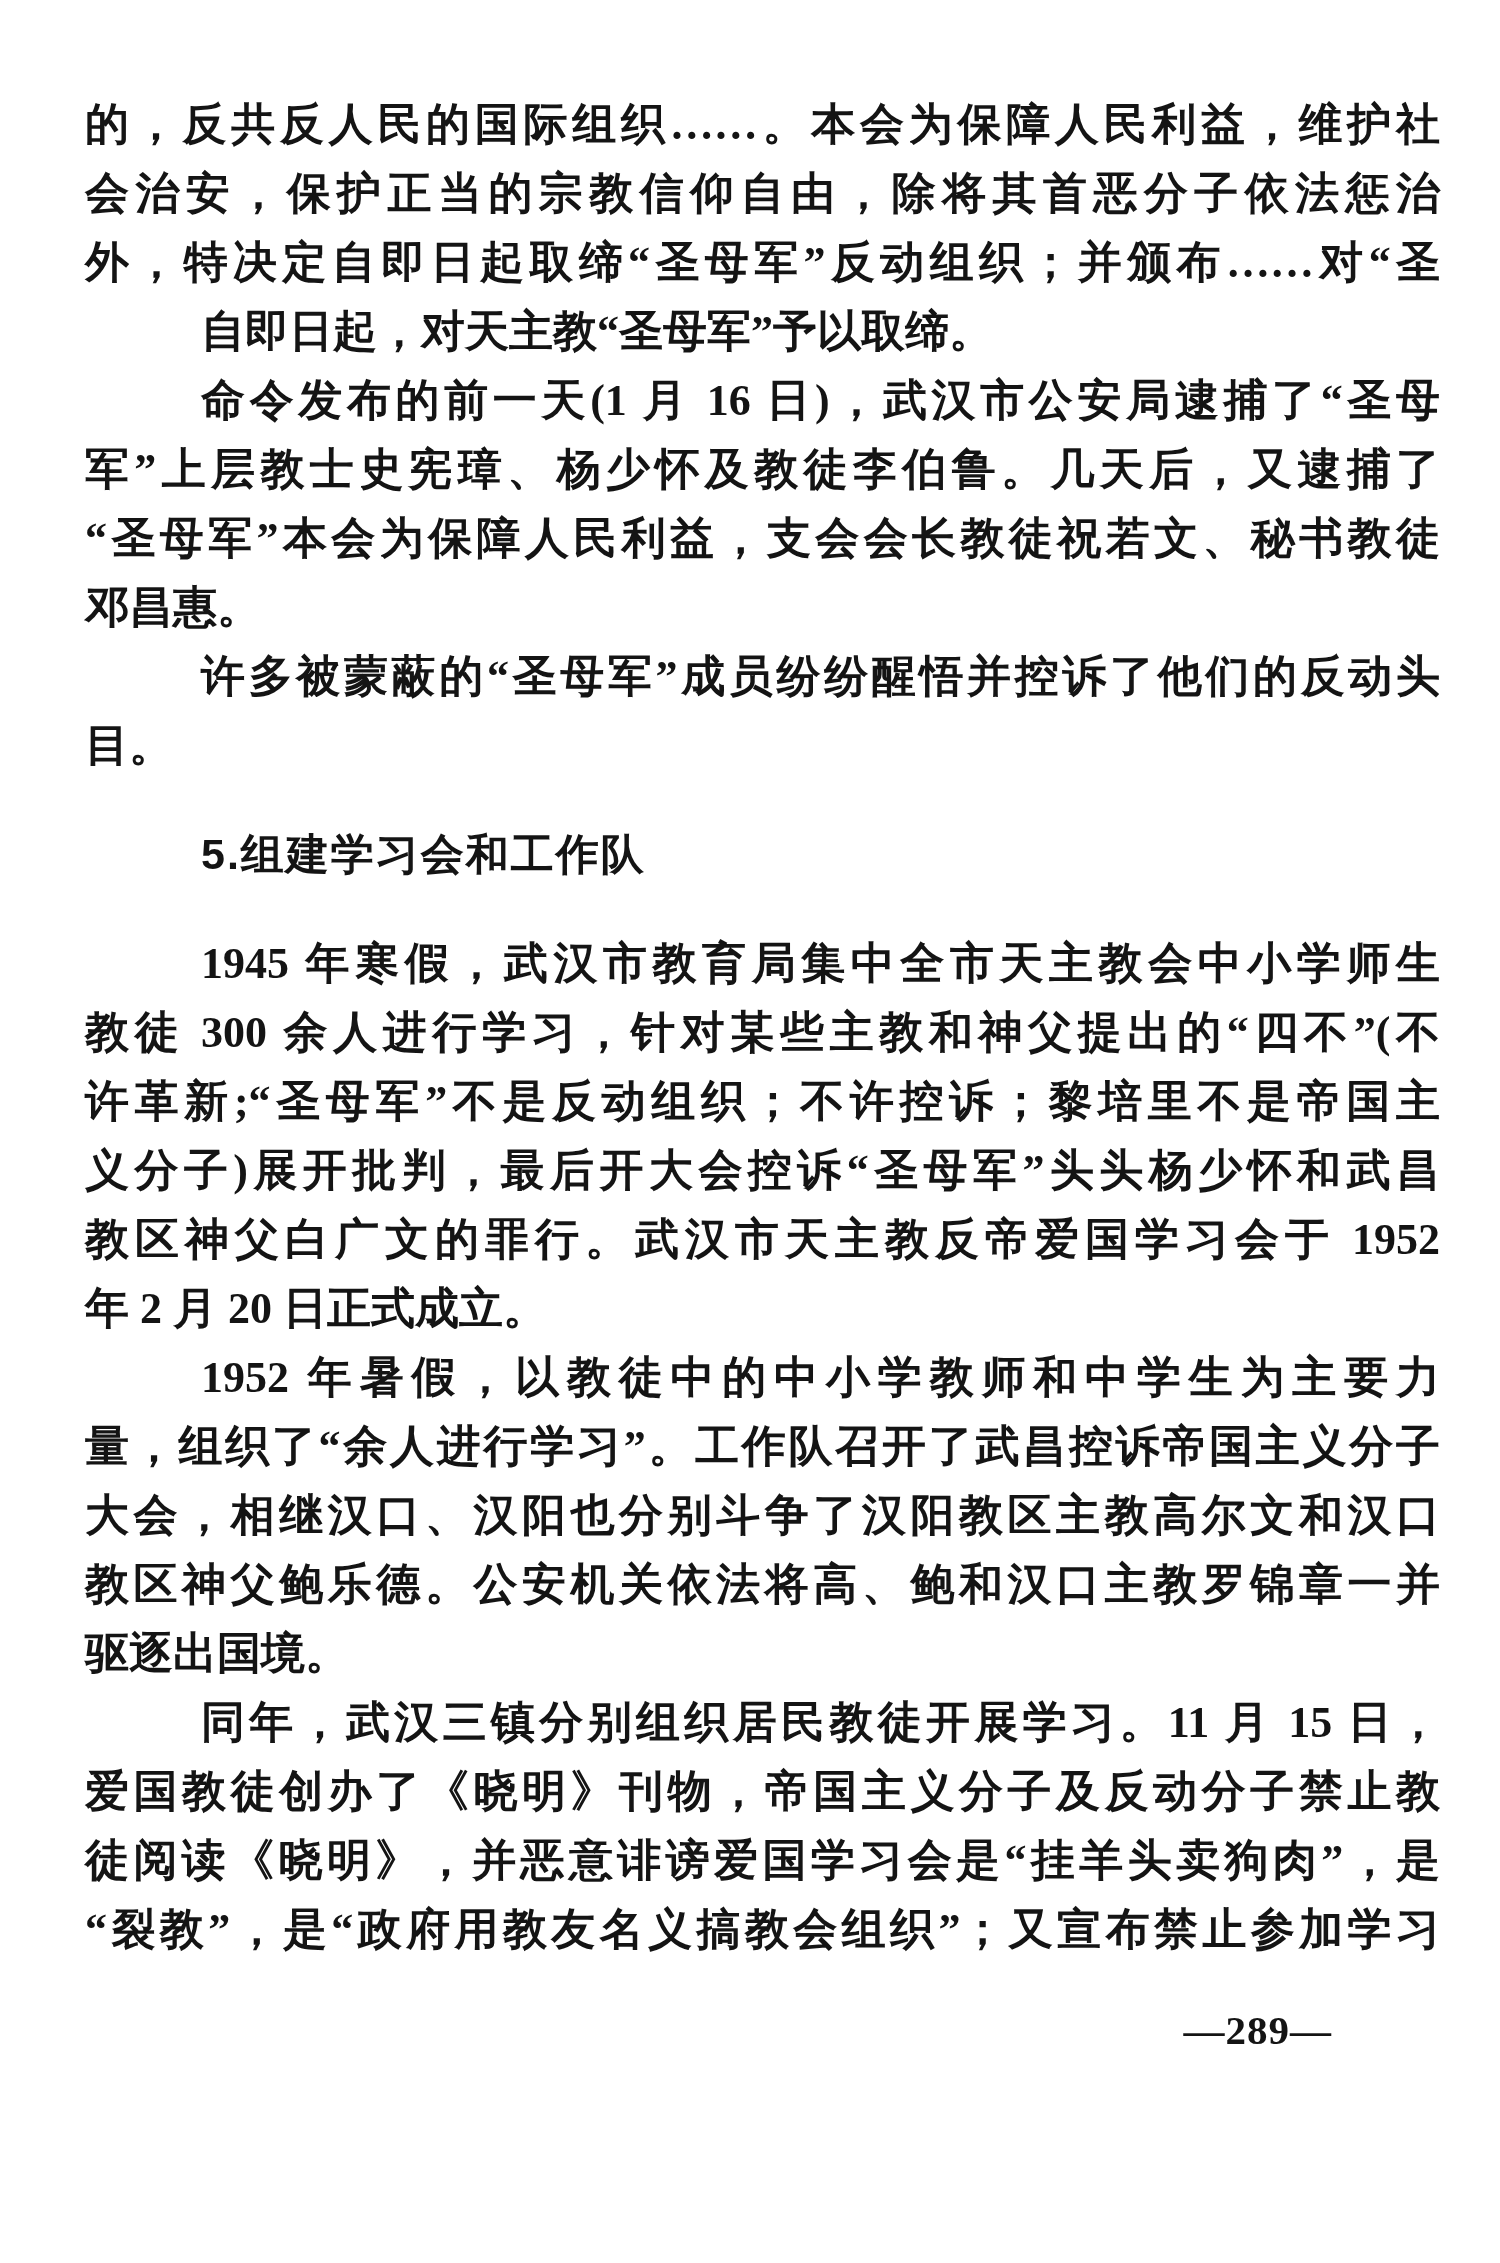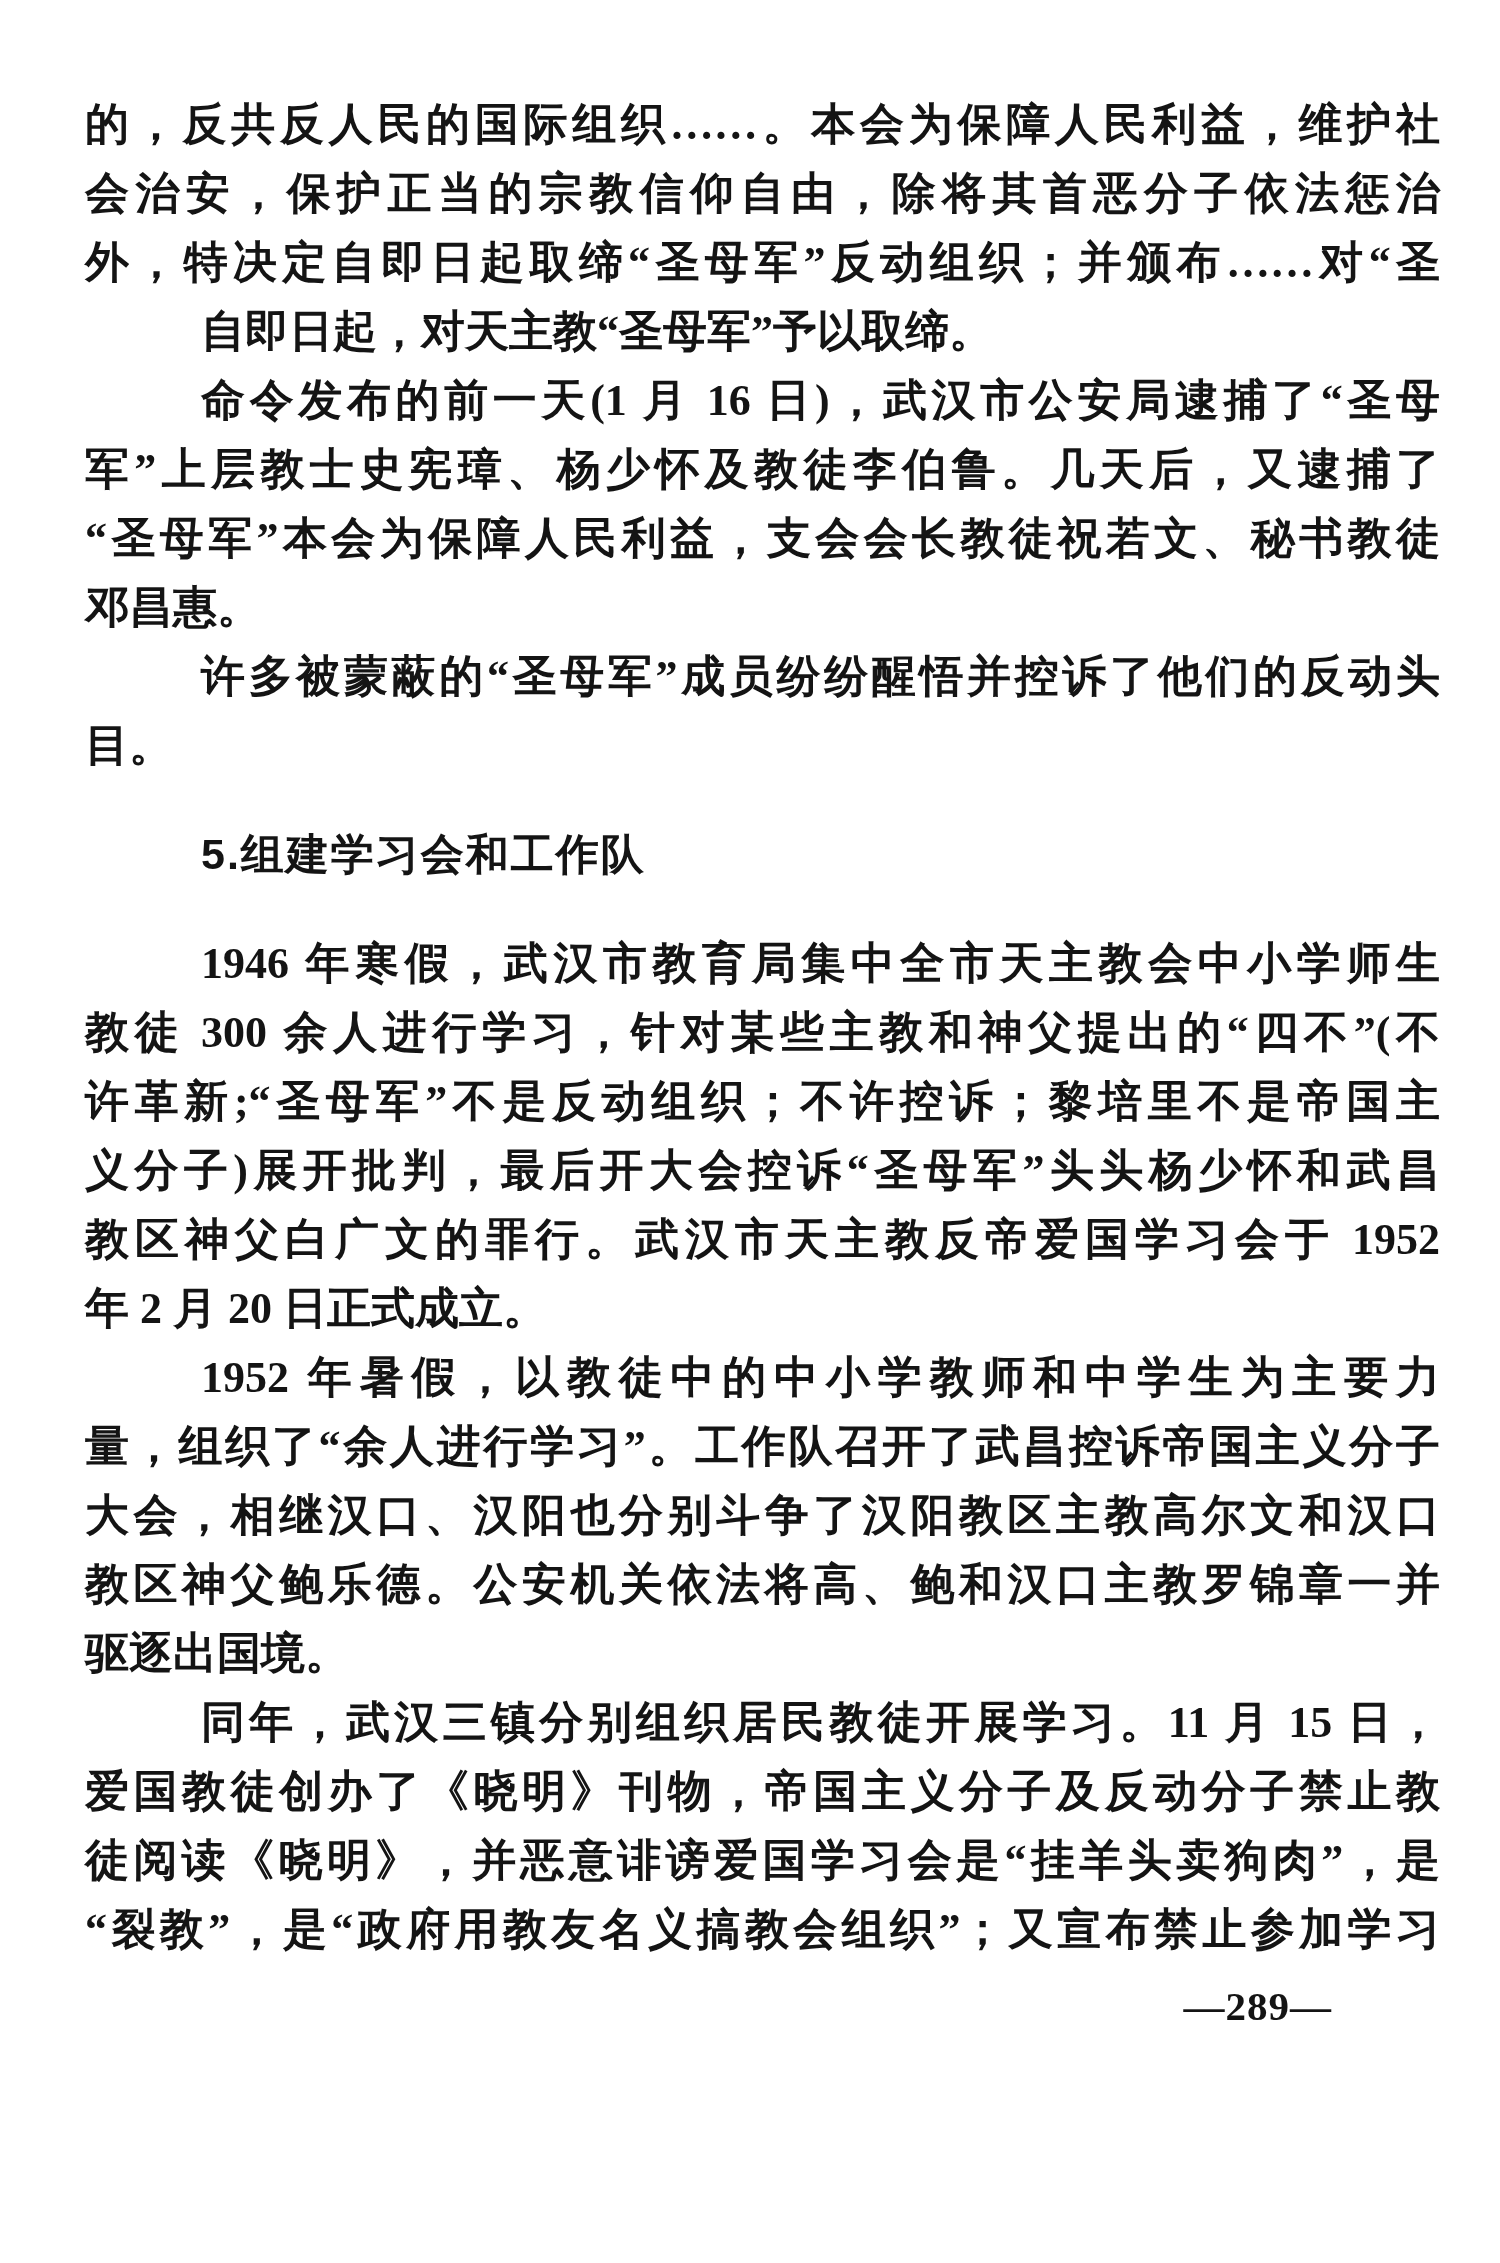--- a/index.html
+++ b/index.html
@@ -33,21 +33,21 @@
   .heading {
     font-family: "Liberation Sans", "DejaVu Sans", sans-serif;
     font-weight: 700;
     font-size: 43px;
     line-height: 69px;
     letter-spacing: 2px;
     margin: 40px 0 40px 0;
     text-indent: 116px;
   }
   .footer {
-    margin-top: 18px;
+    margin-top: 42px;
     font-size: 41px;
     font-weight: 700;
     text-align: right;
     padding-right: 108px;
     letter-spacing: 1px;
   }
 </style>
 </head>
 <body>
 
@@ -57,21 +57,21 @@
       <div class="line fill">会治安，保护正当的宗教信仰自由，除将其首恶分子依法惩治</div>
       <div class="line fill">外，特决定自即日起取缔“圣母军”反动组织；并颁布……对“圣</div>
       <div class="line indent">自即日起，对天主教“圣母军”予以取缔。</div>
       <div class="line fill indent">命令发布的前一天(1 月 16 日)，武汉市公安局逮捕了“圣母</div>
       <div class="line fill">军”上层教士史宪璋、杨少怀及教徒李伯鲁。几天后，又逮捕了</div>
       <div class="line fill">“圣母军”本会为保障人民利益，支会会长教徒祝若文、秘书教徒</div>
       <div class="line">邓昌惠。</div>
       <div class="line fill indent">许多被蒙蔽的“圣母军”成员纷纷醒悟并控诉了他们的反动头</div>
       <div class="line">目。</div>
       <div class="heading">5.组建学习会和工作队</div>
-      <div class="line fill indent">1946 年寒假，武汉市教育局集中全市天主教会中小学师生</div>
+      <div class="line fill indent">1945 年寒假，武汉市教育局集中全市天主教会中小学师生</div>
       <div class="line fill">教徒 300 余人进行学习，针对某些主教和神父提出的“四不”(不</div>
       <div class="line fill">许革新;“圣母军”不是反动组织；不许控诉；黎培里不是帝国主</div>
       <div class="line fill">义分子)展开批判，最后开大会控诉“圣母军”头头杨少怀和武昌</div>
       <div class="line fill">教区神父白广文的罪行。武汉市天主教反帝爱国学习会于 1952</div>
       <div class="line">年 2 月 20 日正式成立。</div>
       <div class="line fill indent">1952 年暑假，以教徒中的中小学教师和中学生为主要力</div>
       <div class="line fill">量，组织了“余人进行学习”。工作队召开了武昌控诉帝国主义分子</div>
       <div class="line fill">大会，相继汉口、汉阳也分别斗争了汉阳教区主教高尔文和汉口</div>
       <div class="line fill">教区神父鲍乐德。公安机关依法将高、鲍和汉口主教罗锦章一并</div>
       <div class="line">驱逐出国境。</div>

